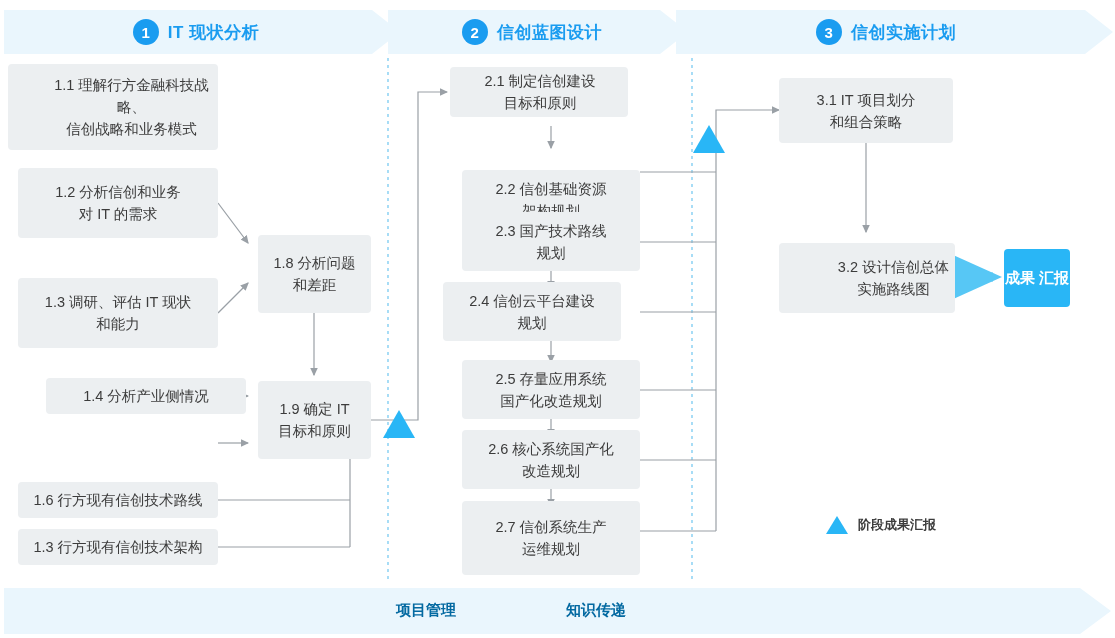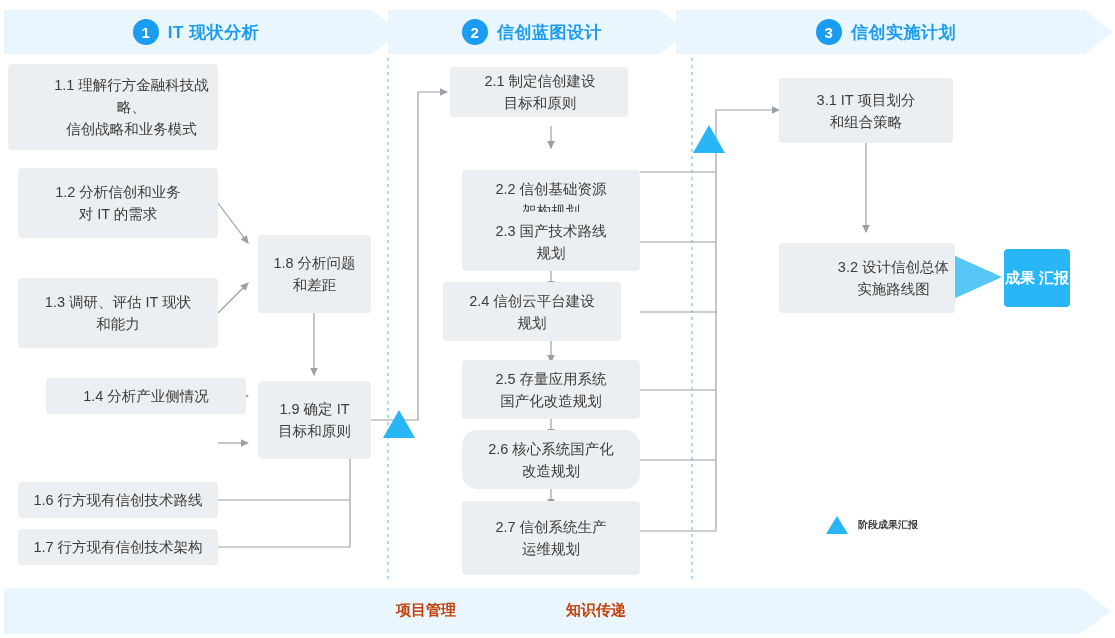--- a/index.html
+++ b/index.html
@@ -82,29 +82,29 @@
     display: flex;
     align-items: center;
     justify-content: center;
     text-align: center;
   }
   
   .band-label {
     position: absolute;
     font-size: 15px;
     font-weight: bold;
-    color: #c2410c;
+    color: #0369a1;
   }
   
   .legend {
     position: absolute;
     display: flex;
     align-items: center;
     gap: 10px;
-    font-size: 10px;
+    font-size: 13px;
     font-weight: bold;
     color: #3c3c3c;
   }
   .legend-tri {
     width: 0; height: 0;
     border-left: 11px solid transparent;
     border-right: 11px solid transparent;
     border-bottom: 18px solid #29b6f6;
   }
 </style>
@@ -215,21 +215,21 @@
         <span>1.4 分析产业侧情况</span>
       </div>
   </div>
   <div class="box" style="left:18px; top:482px; width:200px; height:36px;">
     <div>
         <span>1.6 行方现有信创技术路线</span>
       </div>
   </div>
   <div class="box" style="left:18px; top:529px; width:200px; height:36px;">
     <div>
-        <span>1.7 行方现有信创技术架构</span>
+        <span>1.3 行方现有信创技术架构</span>
       </div>
   </div>
   <div class="box" style="left:258px; top:235px; width:113px; height:78px;">
     <div>
       <span>1.8 分析问题</span>
       <span>和差距</span>
     </div>
   </div>
   <div class="box" style="left:258px; top:381px; width:113px; height:78px;">
     <div>
@@ -261,21 +261,21 @@
       <span>2.4 信创云平台建设</span>
       <span>规划</span>
     </div>
   </div>
   <div class="box" style="left:462px; top:360px; width:178px; height:59px;">
     <div>
       <span>2.5 存量应用系统</span>
       <span>国产化改造规划</span>
     </div>
   </div>
-  <div class="box" style="left:462px; top:430px; width:178px; height:59px;border-radius:15px;">
+  <div class="box" style="left:462px; top:430px; width:178px; height:59px;">
     <div>
       <span>2.6 核心系统国产化</span>
       <span>改造规划</span>
     </div>
   </div>
   <div class="box" style="left:462px; top:501px; width:178px; height:74px;text-align:center;">
     <div>
       <span>2.7 信创系统生产</span>
       <span>运维规划</span>
     </div>

